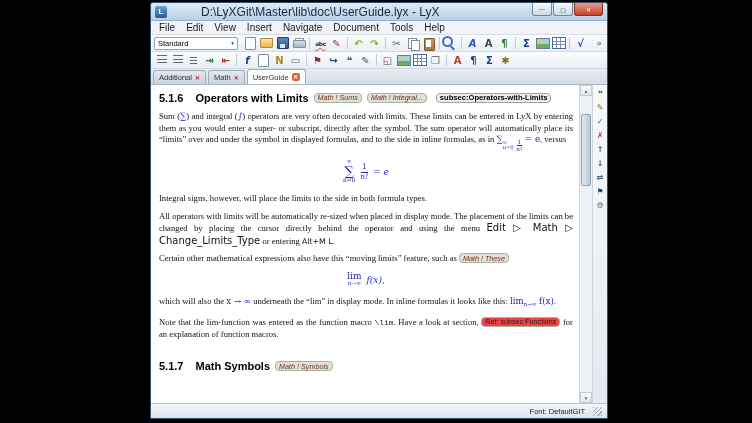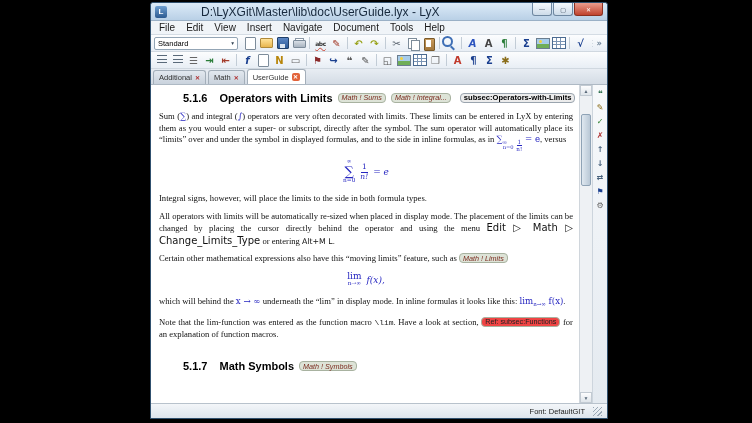--- a/index.html
+++ b/index.html
@@ -130,21 +130,21 @@
                border-top:1px solid #b8c2cc; padding:0 5px; font-size:7.5px; color:#222; }
   .status-left { flex:1;text-align:right; }
   .status-right { margin-right:8px; }
   .grip { width:9px; height:9px;
           background:repeating-linear-gradient(135deg,#9aa8b6 0 1px,transparent 1px 3px); }
 
   
   .sec { font-family:"Liberation Sans",sans-serif; font-size:11px; font-weight:bold;
          color:#000; margin:3px 0 7px; display:flex; align-items:center; gap:5px;
          white-space:nowrap; min-width:0; }
-  .sec .num { margin-right:7px;margin-left:24px; }
+  .sec .num { margin-right:7px; }
   .body { font-family:"Liberation Serif","DejaVu Serif",serif; font-size:8.6px;
           line-height:11.6px; text-align:justify; color:#111; margin-bottom:6px; }
   .im { color:#2525c0; font-family:"DejaVu Serif",serif; }
   .menu-path { font-family:"DejaVu Sans",sans-serif; font-size:10px; }
   .kbd { font-family:"DejaVu Sans",sans-serif; font-size:7.8px; }
   .macro { font-family:"Liberation Mono","DejaVu Sans Mono",monospace; font-size:8px; color:#222; }
 
   .inset { display:inline-flex; align-items:center; font-family:"Liberation Sans",sans-serif;
            font-size:7.2px; padding:0 3px; border-radius:4px; height:10px;
            vertical-align:1px; line-height:1; }
@@ -317,33 +317,33 @@
             <span class="rhs">= e</span>
           </div>
 
           <p class="body"><span>Integral signs, however, will place the limits to the side in both formula types.</span></p>
 
           <p class="body">
             <span>All operators with limits will be automatically re-sized when placed in display mode. The placement of the limits can be changed by placing the cursor directly behind the operator and using the menu </span><span class="menu-path"><span>Edit</span> <span>▷</span> <span>Math</span> <span>▷</span> <span>Change_Limits_Type</span></span><span> or entering </span><span class="kbd">Alt+M L</span><span>.</span>
           </p>
 
           <p class="body">
-            <span>Certain other mathematical expressions also have this “moving limits” feature, such as </span><span class="inset idx">Math ! Limits</span>
+            <span>Certain other mathematical expressions also have this “moving limits” feature, such as </span><span class="inset idx">Math ! These</span>
           </p>
 
           <div class="formula">
             <span class="stack">
                 <span class="oplim">lim</span>
                 <span class="limsmall">n→∞</span>
               </span>
             <span class="rhs">f(x),</span>
           </div>
 
           <p class="body">
-            <span>which will behind the </span><span class="im">x → ∞</span><span> underneath the “lim” in display mode. In inline formulas it looks like this: </span><span class="im"><span>lim</span><span class="isub">n→∞</span><span> f(x)</span></span><span>.</span>
+            <span>which will also the </span><span class="im">x → ∞</span><span> underneath the “lim” in display mode. In inline formulas it looks like this: </span><span class="im"><span>lim</span><span class="isub">n→∞</span><span> f(x)</span></span><span>.</span>
           </p>
 
           <p class="body">
             <span>Note that the lim-function was entered as the function macro </span><span class="macro">\lim</span><span>. Have a look at section, </span><span class="inset ref">Ref: subsec:Functions</span><span> for an explanation of function macros.</span>
           </p>
 
           <div class="sec sp457">
             <span class="num">5.1.7</span>
             <span>Math Symbols</span>
             <span class="inset idx">Math ! Symbols</span>

